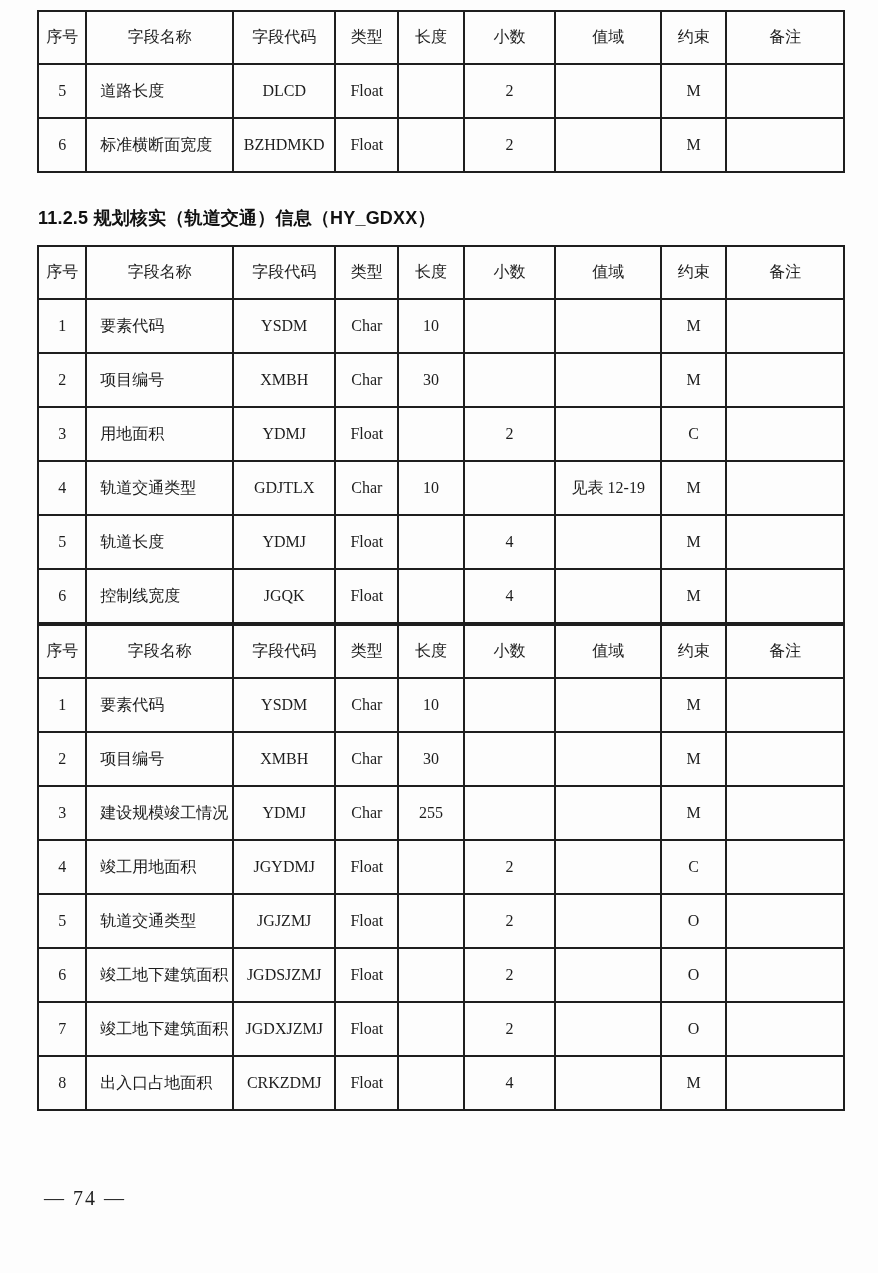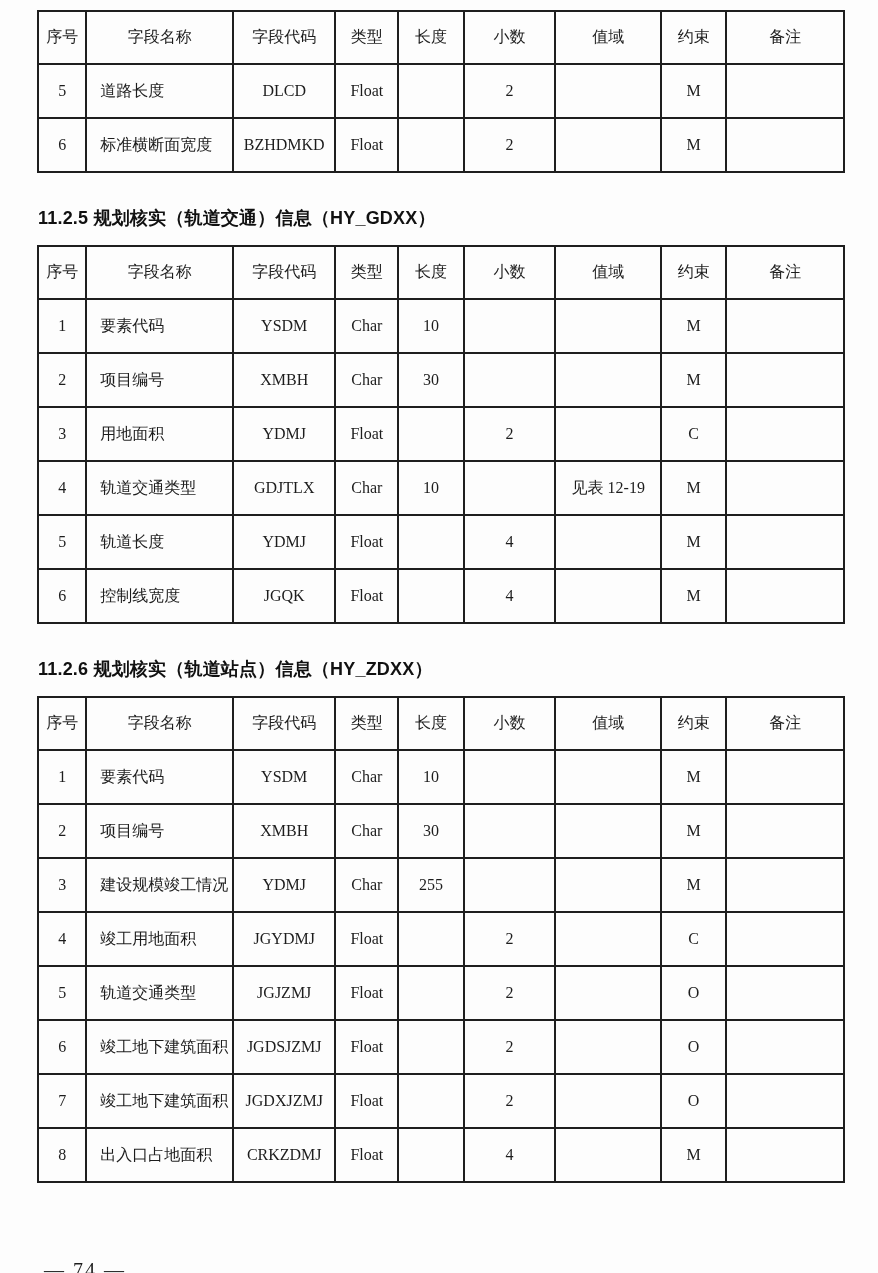--- a/index.html
+++ b/index.html
@@ -217,21 +217,20 @@
             <td class="col-5">4</td>
             <td class="col-6"></td>
             <td class="col-7">M</td>
             <td class="col-8"></td>
           </tr>
         </tbody>
     </table>
   </section>
 
   <section>
-    <h2 class="section-heading">11.2.6 规划核实（轨道站点）信息（HY_ZDXX）</h2>
     <table class="spec-table">
       <colgroup>
         <col class="c0">
           <col class="c1">
           <col class="c2">
           <col class="c3">
           <col class="c4">
         <col class="c5">
           <col class="c6">
           <col class="c7">

